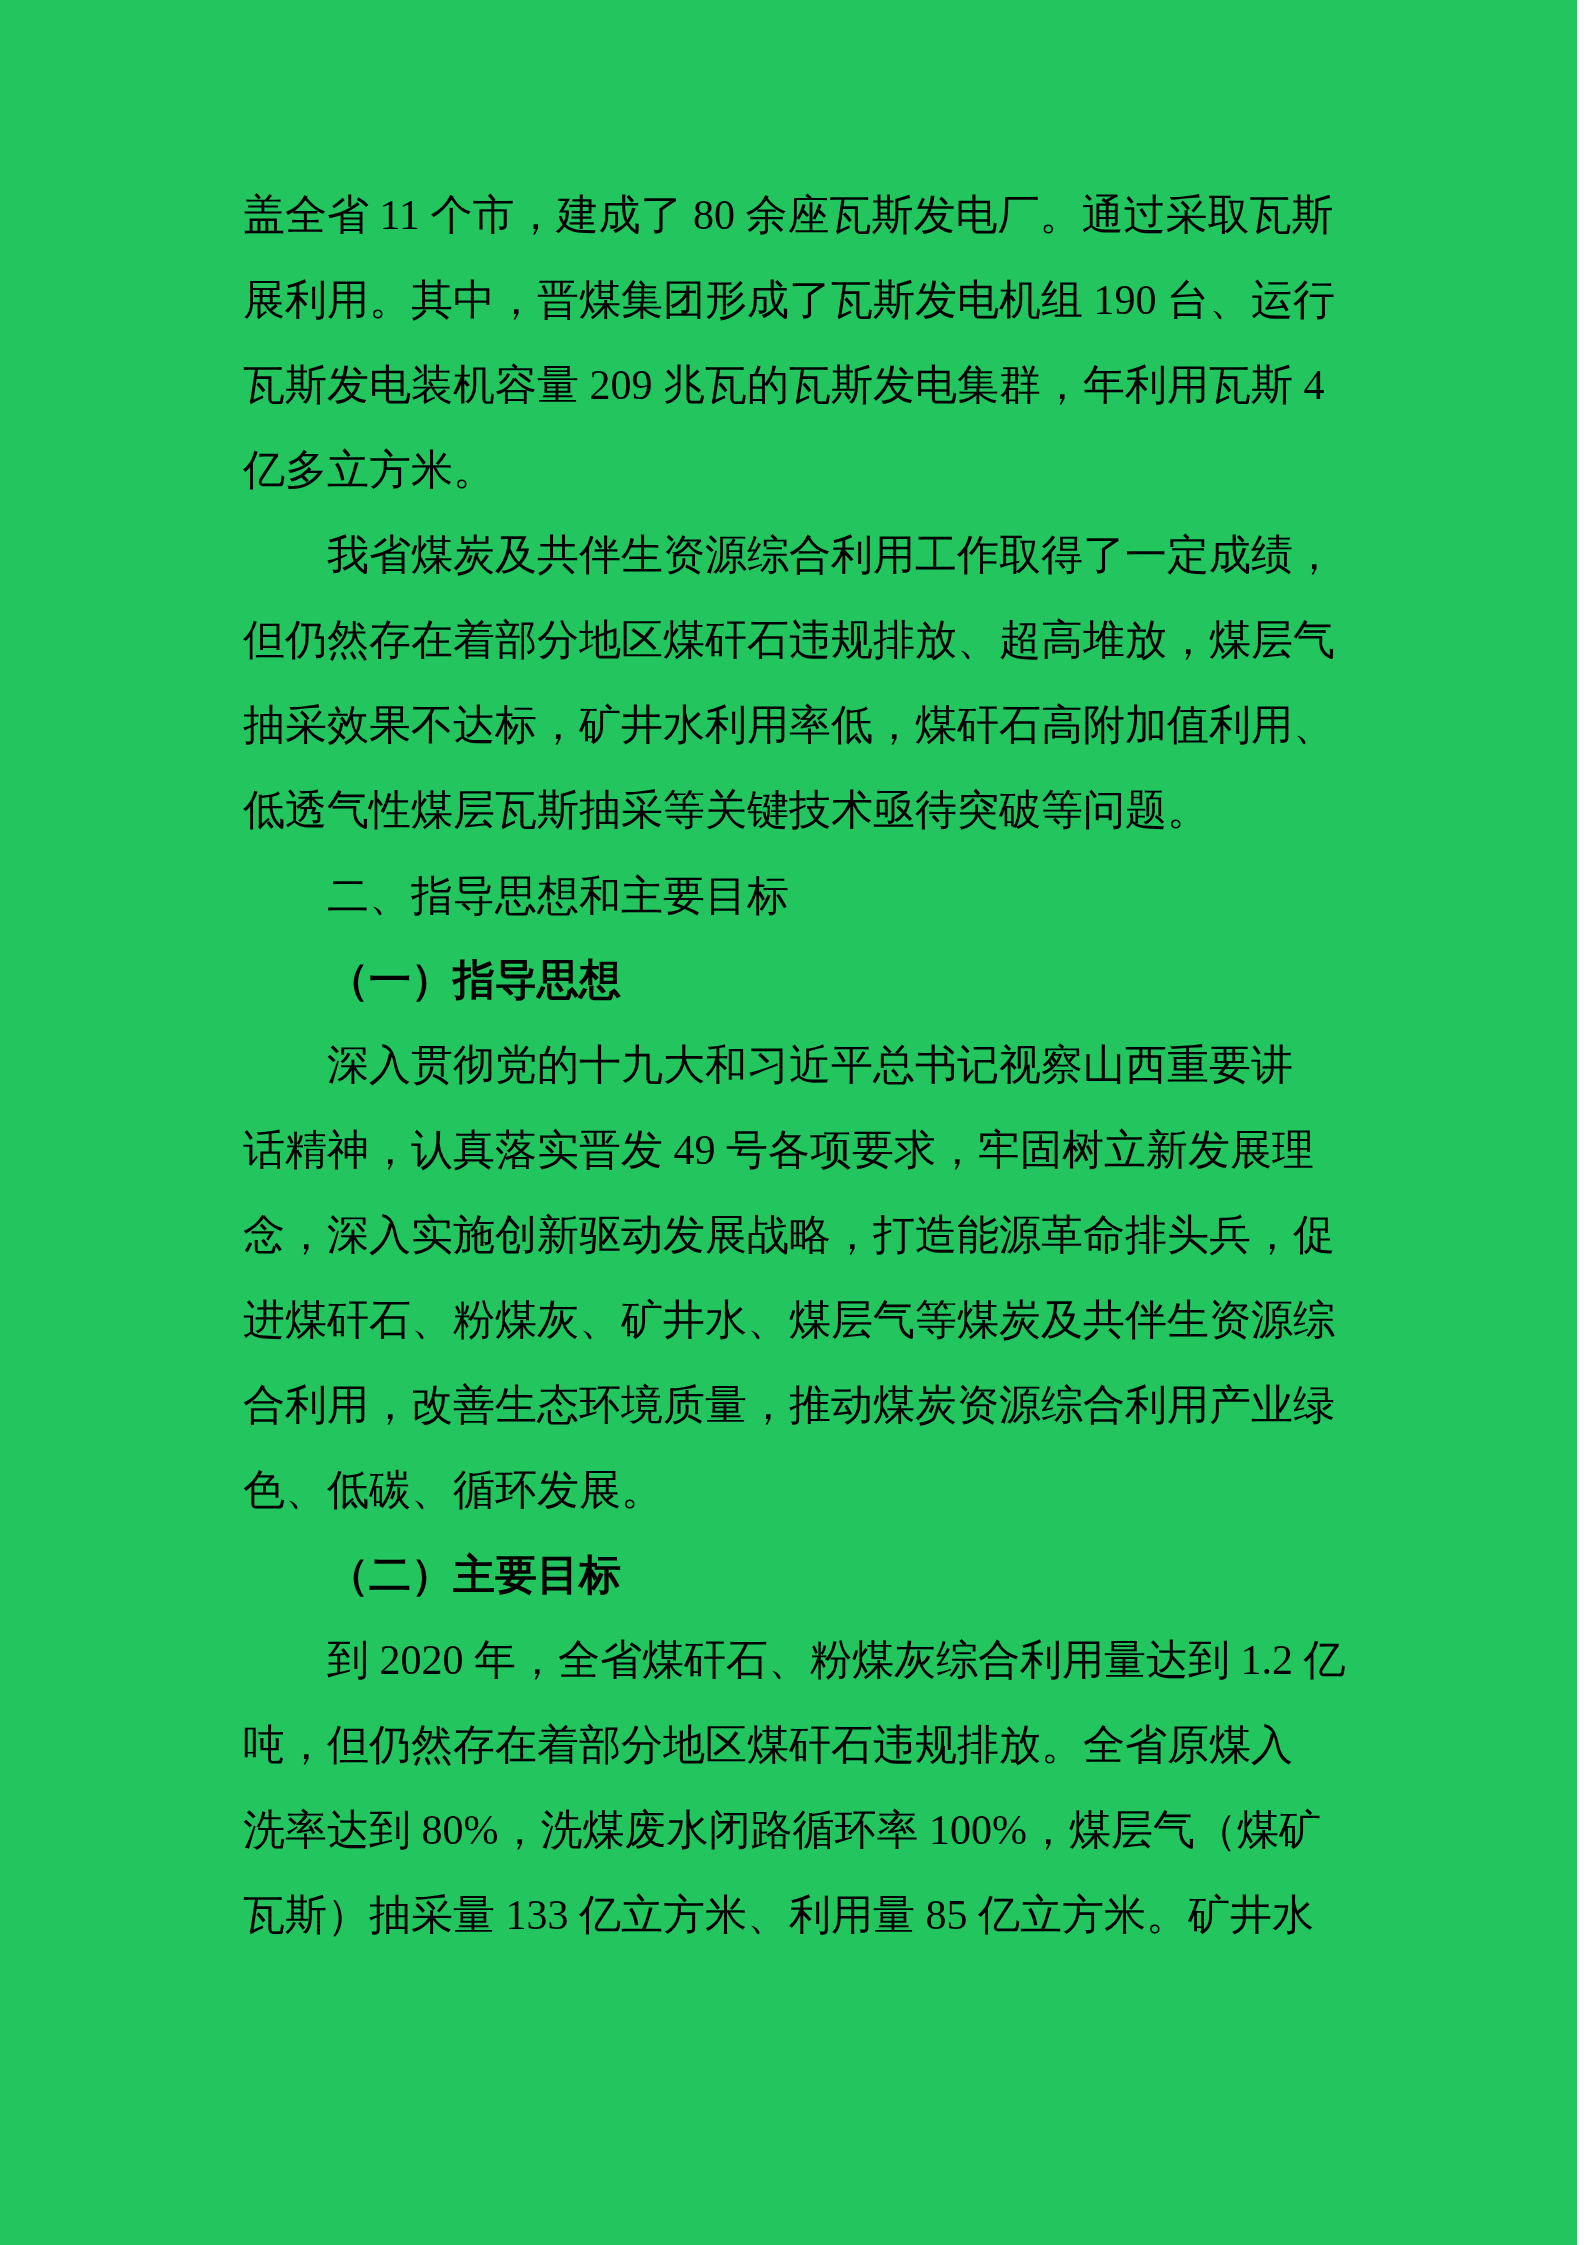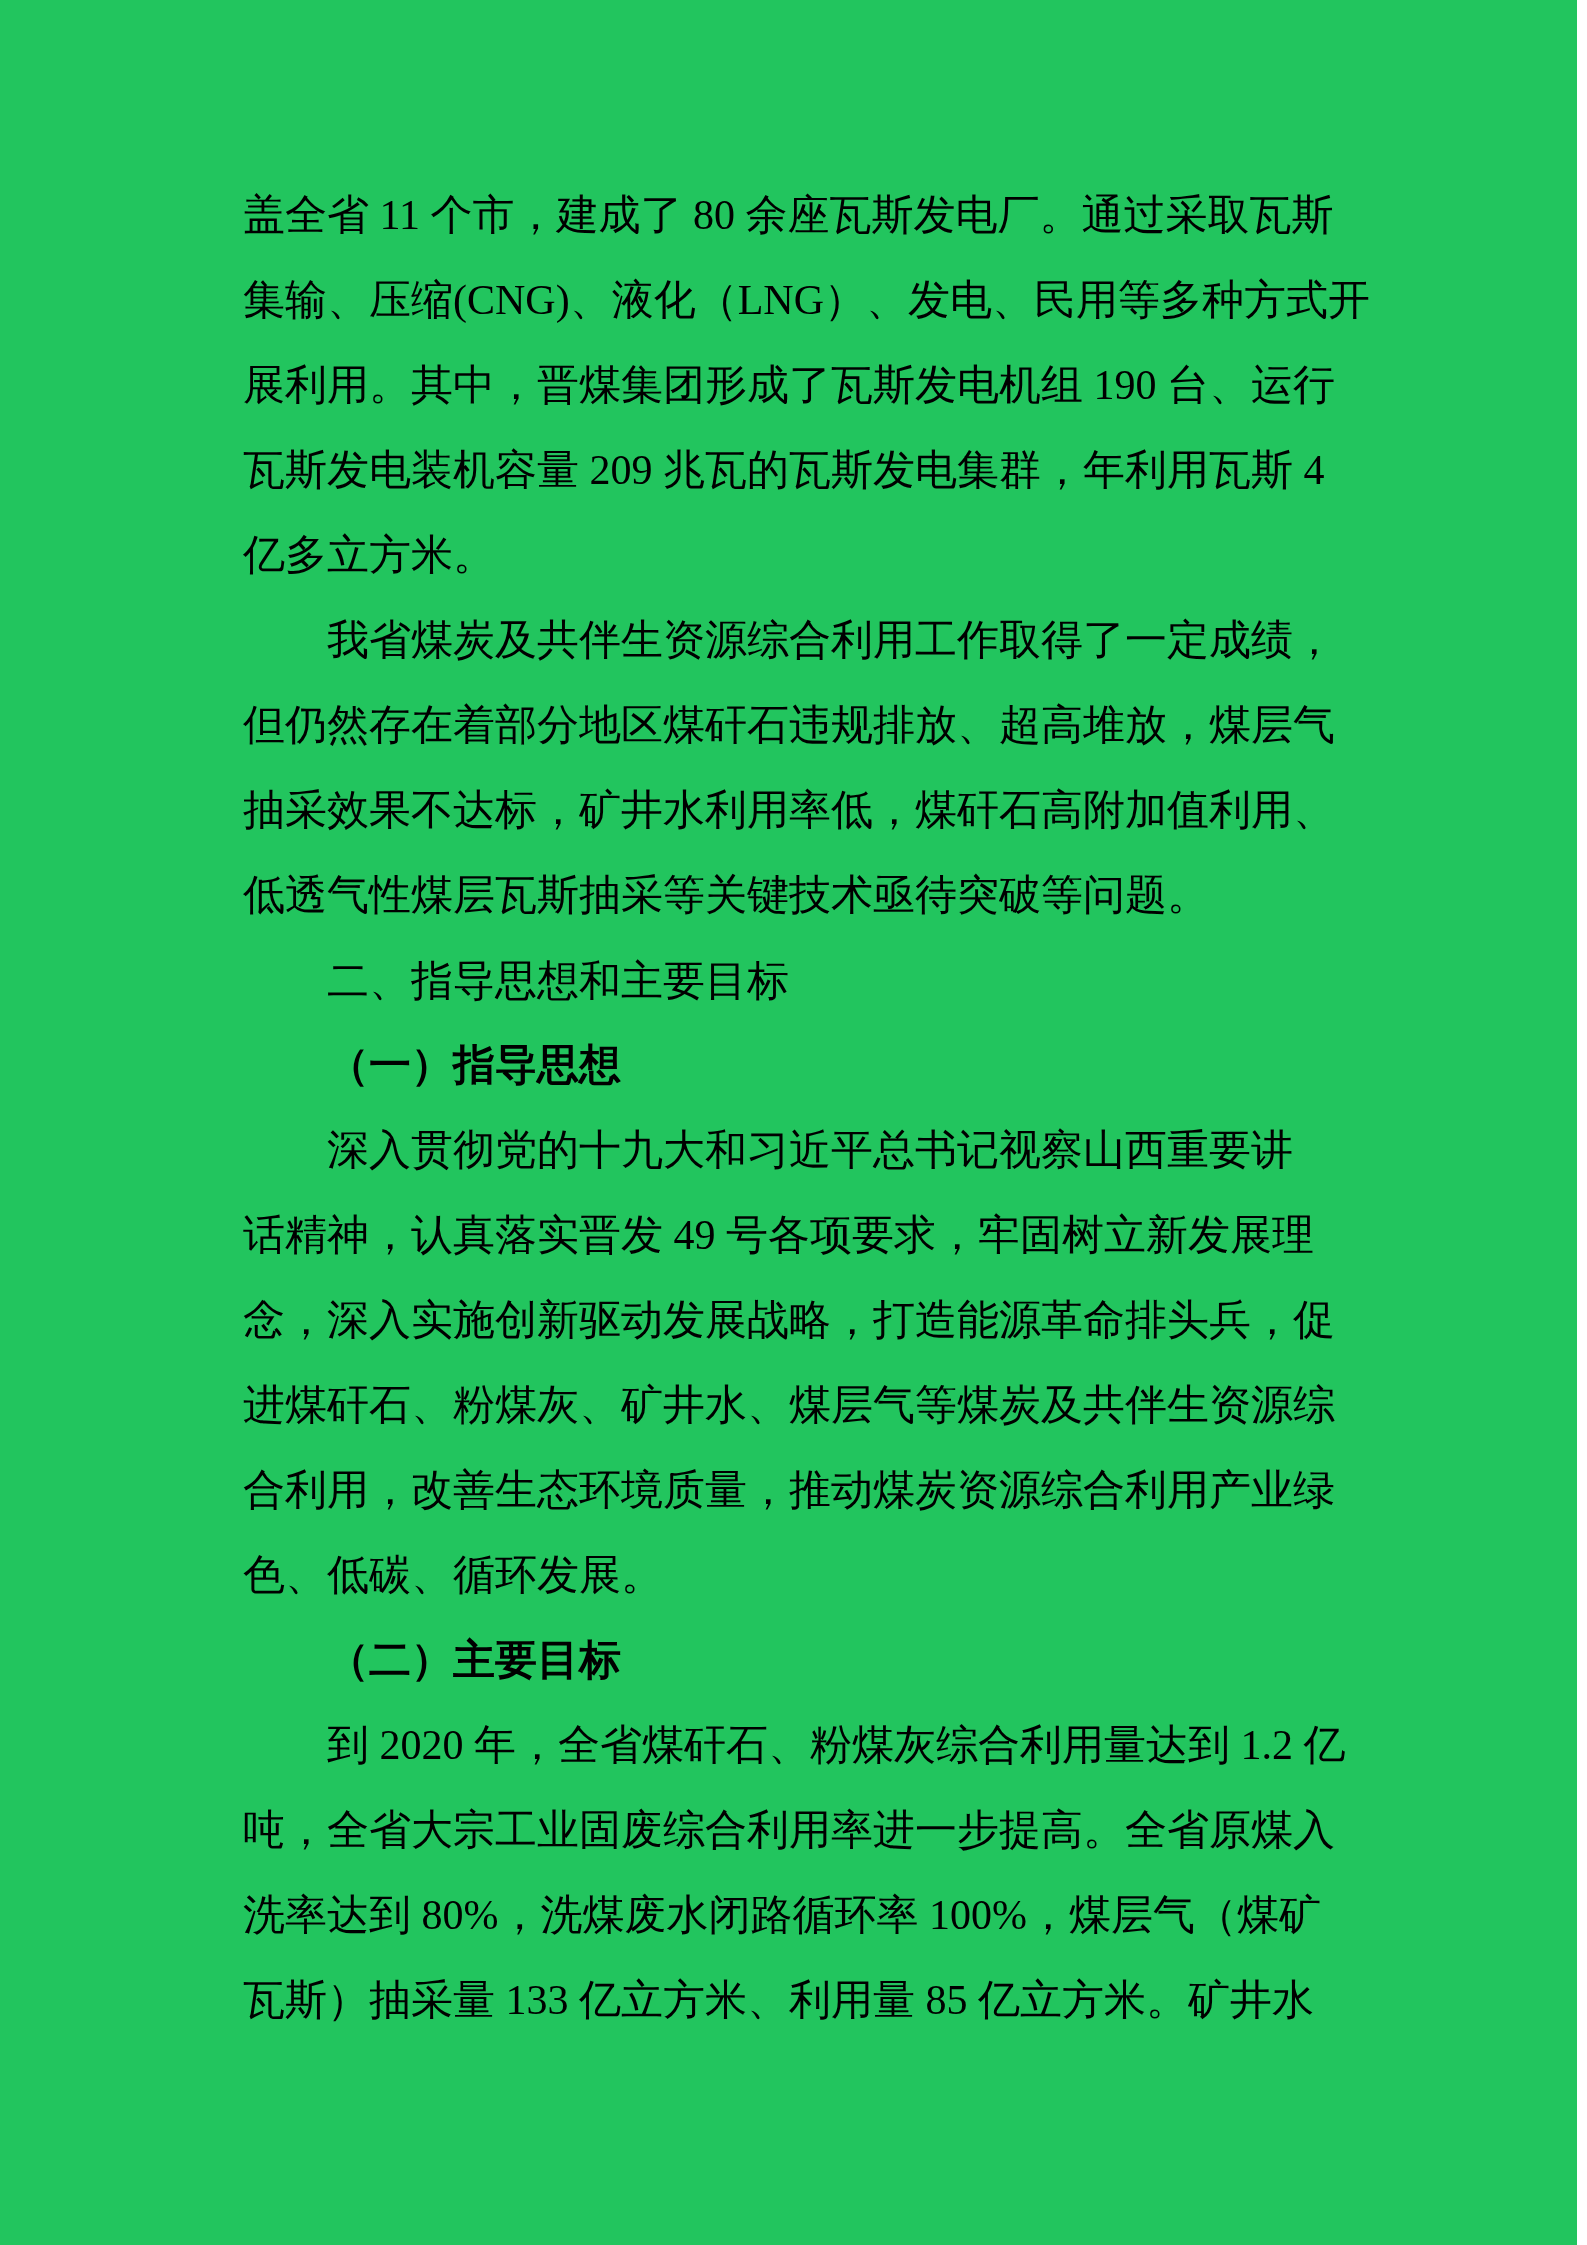--- a/index.html
+++ b/index.html
@@ -41,35 +41,34 @@
     font-family: "Liberation Serif", "DejaVu Serif", serif;
     font-weight: bold;
   }
 </style>
 </head>
 <body>
 
 <div class="page">
   <div class="text-column" id="text-column">
       <div class="line ">盖全省 11 个市，建成了 80 余座瓦斯发电厂。通过采取瓦斯</div>
-      <div class="line ">集输、压缩(CNG)、液化（LNG）、发电、民用等多种方式开</div>
       <div class="line ">展利用。其中，晋煤集团形成了瓦斯发电机组 190 台、运行</div>
       <div class="line ">瓦斯发电装机容量 209 兆瓦的瓦斯发电集群，年利用瓦斯 4</div>
       <div class="line ">亿多立方米。</div>
       <div class="line  indent">我省煤炭及共伴生资源综合利用工作取得了一定成绩，</div>
       <div class="line ">但仍然存在着部分地区煤矸石违规排放、超高堆放，煤层气</div>
       <div class="line ">抽采效果不达标，矿井水利用率低，煤矸石高附加值利用、</div>
       <div class="line ">低透气性煤层瓦斯抽采等关键技术亟待突破等问题。</div>
       <div class="line heading-sans indent">二、指导思想和主要目标</div>
       <div class="line heading-kaiti indent">（一）指导思想</div>
       <div class="line  indent">深入贯彻党的十九大和习近平总书记视察山西重要讲</div>
       <div class="line ">话精神，认真落实晋发 49 号各项要求，牢固树立新发展理</div>
       <div class="line ">念，深入实施创新驱动发展战略，打造能源革命排头兵，促</div>
       <div class="line ">进煤矸石、粉煤灰、矿井水、煤层气等煤炭及共伴生资源综</div>
       <div class="line ">合利用，改善生态环境质量，推动煤炭资源综合利用产业绿</div>
       <div class="line ">色、低碳、循环发展。</div>
       <div class="line heading-kaiti indent">（二）主要目标</div>
       <div class="line  indent">到 2020 年，全省煤矸石、粉煤灰综合利用量达到 1.2 亿</div>
-      <div class="line ">吨，全省大宗工业固废综合利用率进一步提高。全省原煤入</div>
+      <div class="line ">吨，但仍然存在着部分地区煤矸石违规排放。全省原煤入</div>
       <div class="line ">洗率达到 80%，洗煤废水闭路循环率 100%，煤层气（煤矿</div>
       <div class="line ">瓦斯）抽采量 133 亿立方米、利用量 85 亿立方米。矿井水</div>
     </div>
 </div>
 
 </body></html>

